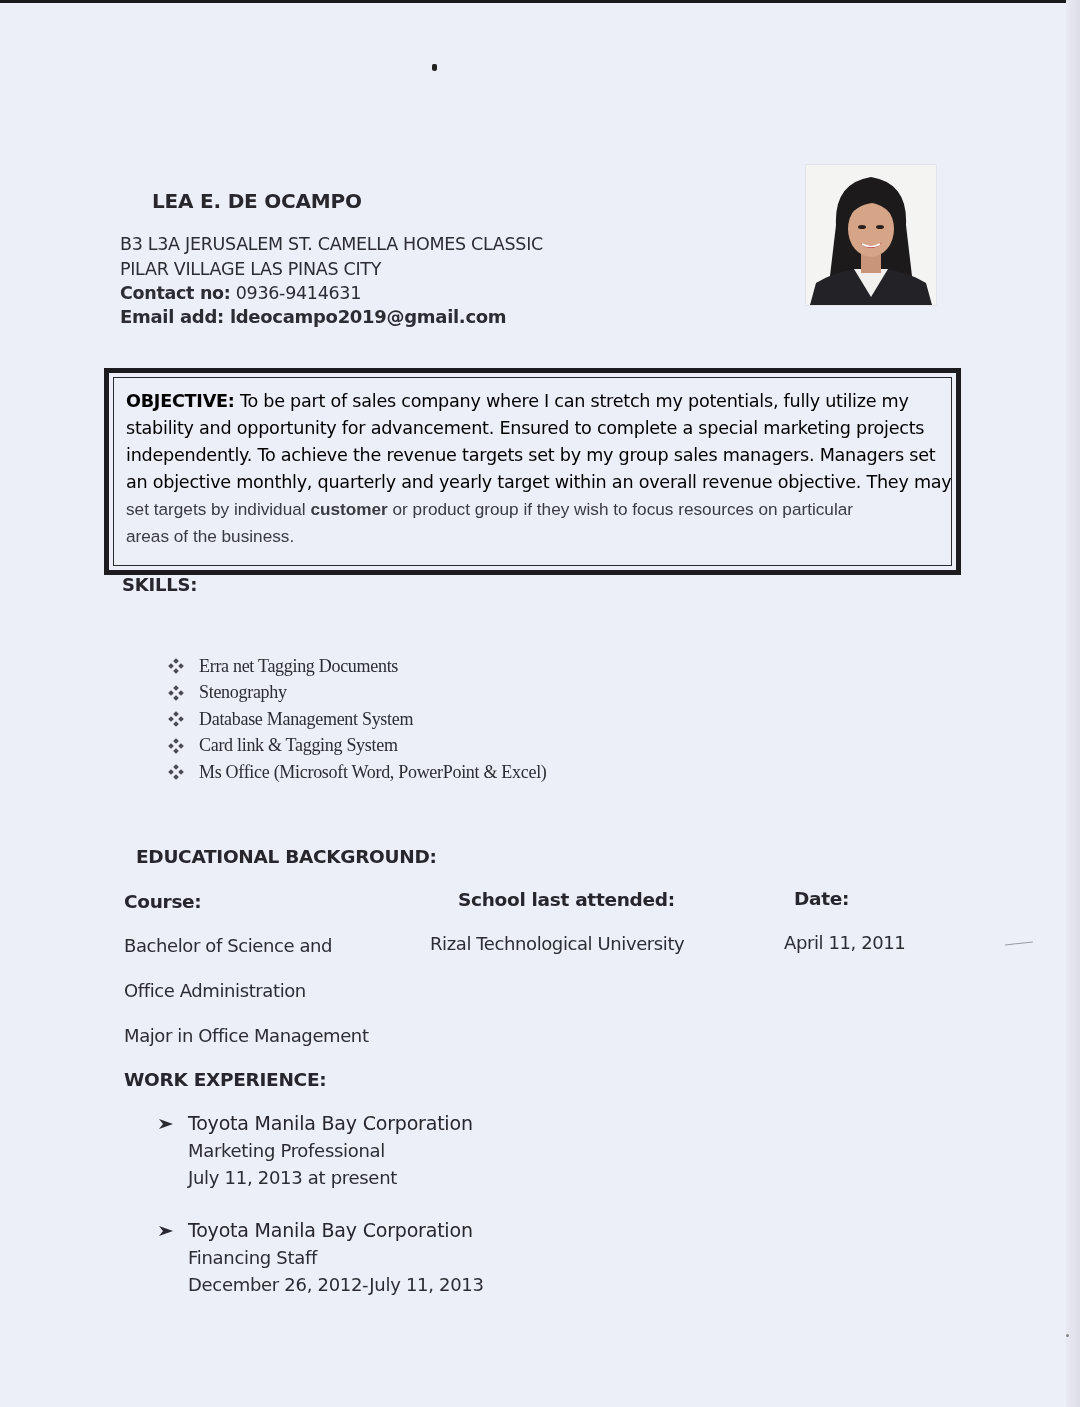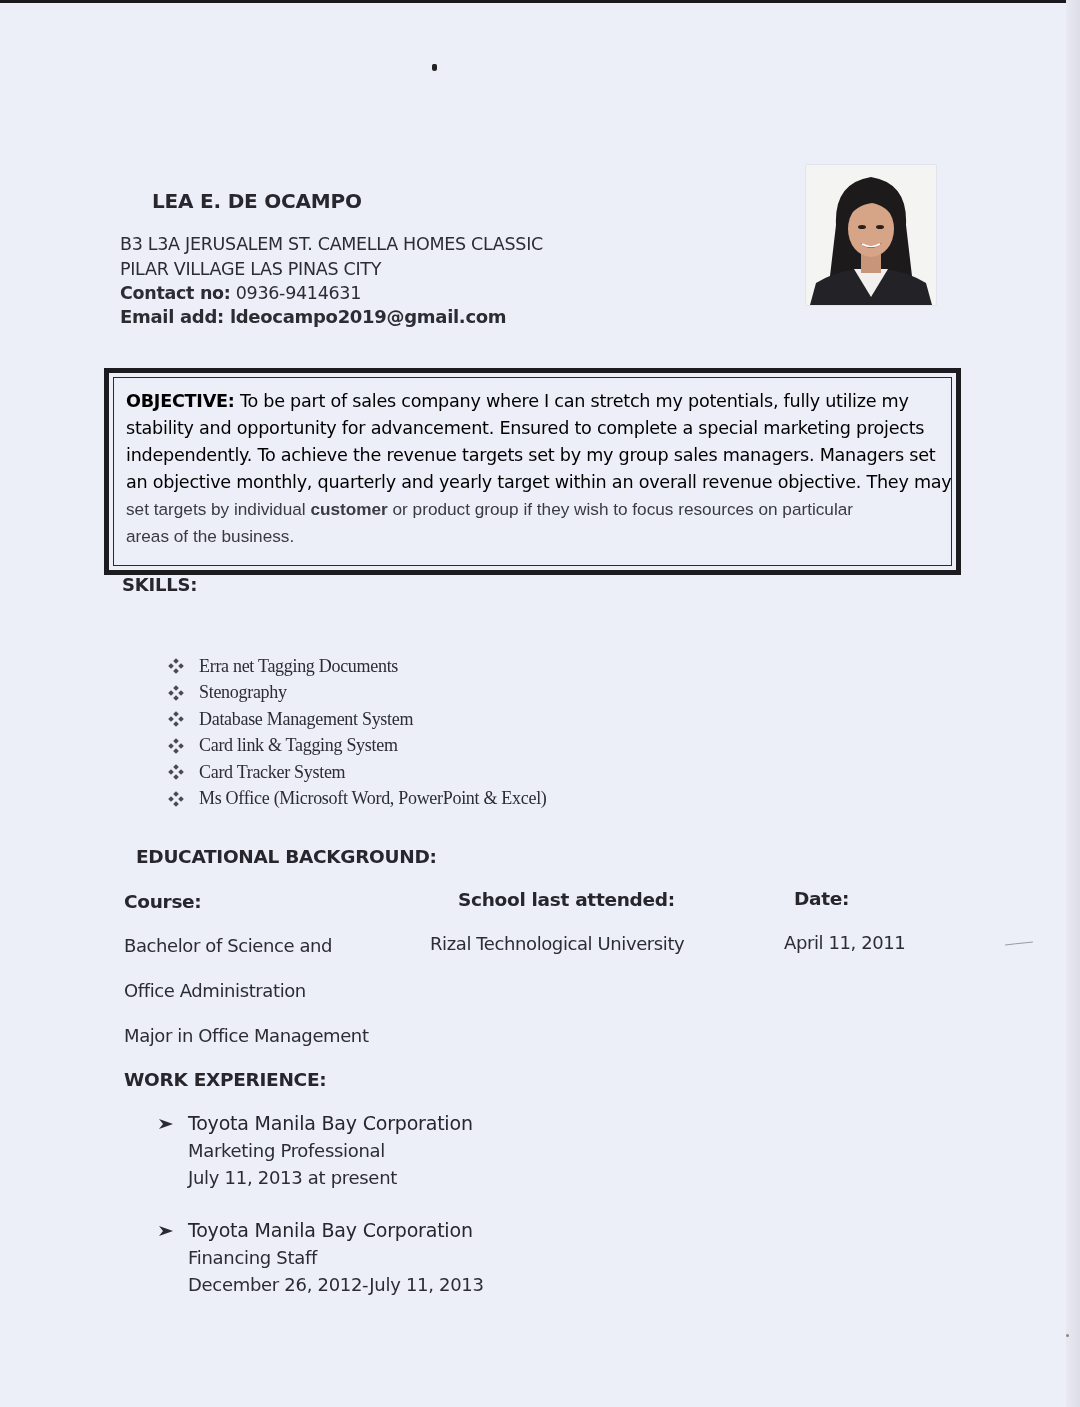--- a/index.html
+++ b/index.html
@@ -185,29 +185,20 @@
       </span>
     <span>Card link &amp; Tagging System</span>
   </li>
   <li class="skill-item">
     <span class="diamond-bullet">
         <i style="left:7px;top:2px"></i>
         <i style="left:2px;top:7px"></i>
         <i style="left:12px;top:7px"></i>
         <i style="left:7px;top:12px"></i>
       </span>
-    <span>Card Tracker System</span>
-  </li>
-  <li class="skill-item">
-    <span class="diamond-bullet">
-        <i style="left:7px;top:2px"></i>
-        <i style="left:2px;top:7px"></i>
-        <i style="left:12px;top:7px"></i>
-        <i style="left:7px;top:12px"></i>
-      </span>
     <span>Ms Office (Microsoft Word, PowerPoint &amp; Excel)</span>
   </li>
 </ul>
 
 <div class="edu-head" style="left:136px; top:846px;">EDUCATIONAL BACKGROUND:</div>
 <div class="edu-head" style="left:124px; top:891px;">Course:</div>
 <div class="edu-head" style="left:458px; top:889px;">School last attended:</div>
 <div class="edu-head" style="left:794px; top:888px;">Date:</div>
 <div class="edu-text" style="left:124px; top:935px;">Bachelor of Science and</div>
 <div class="edu-text" style="left:124px; top:980px;">Office Administration</div>

